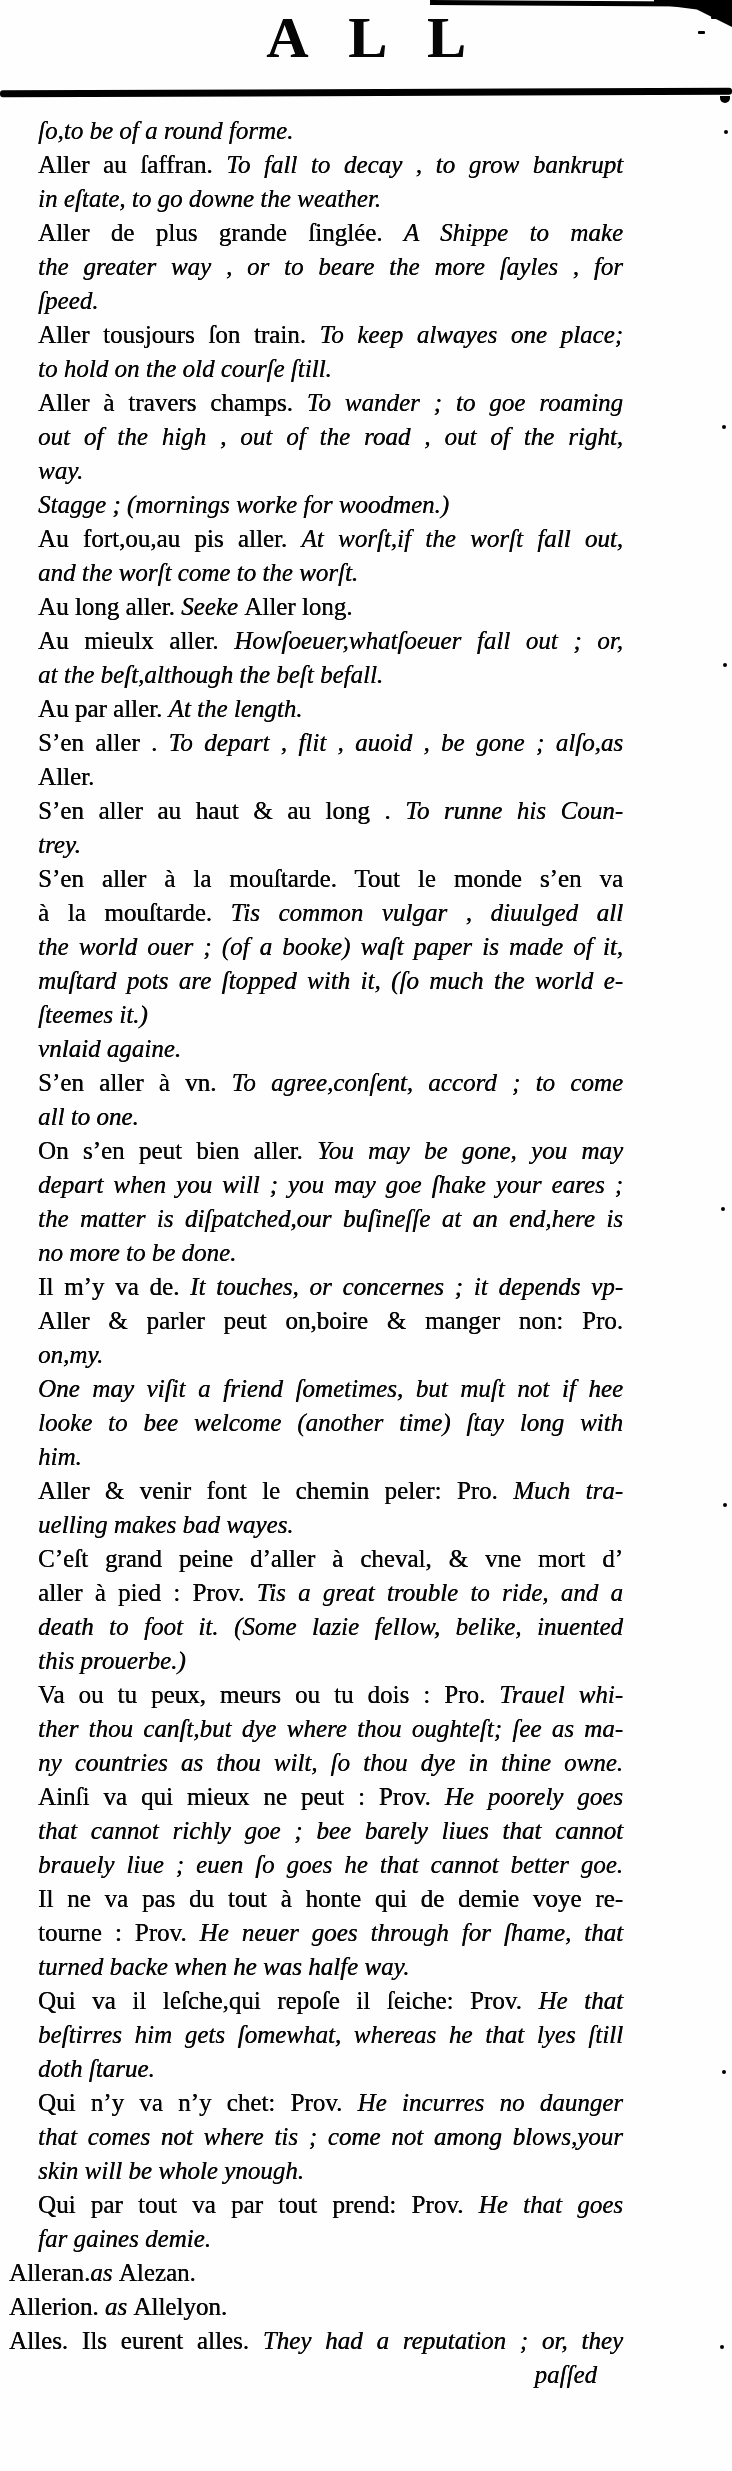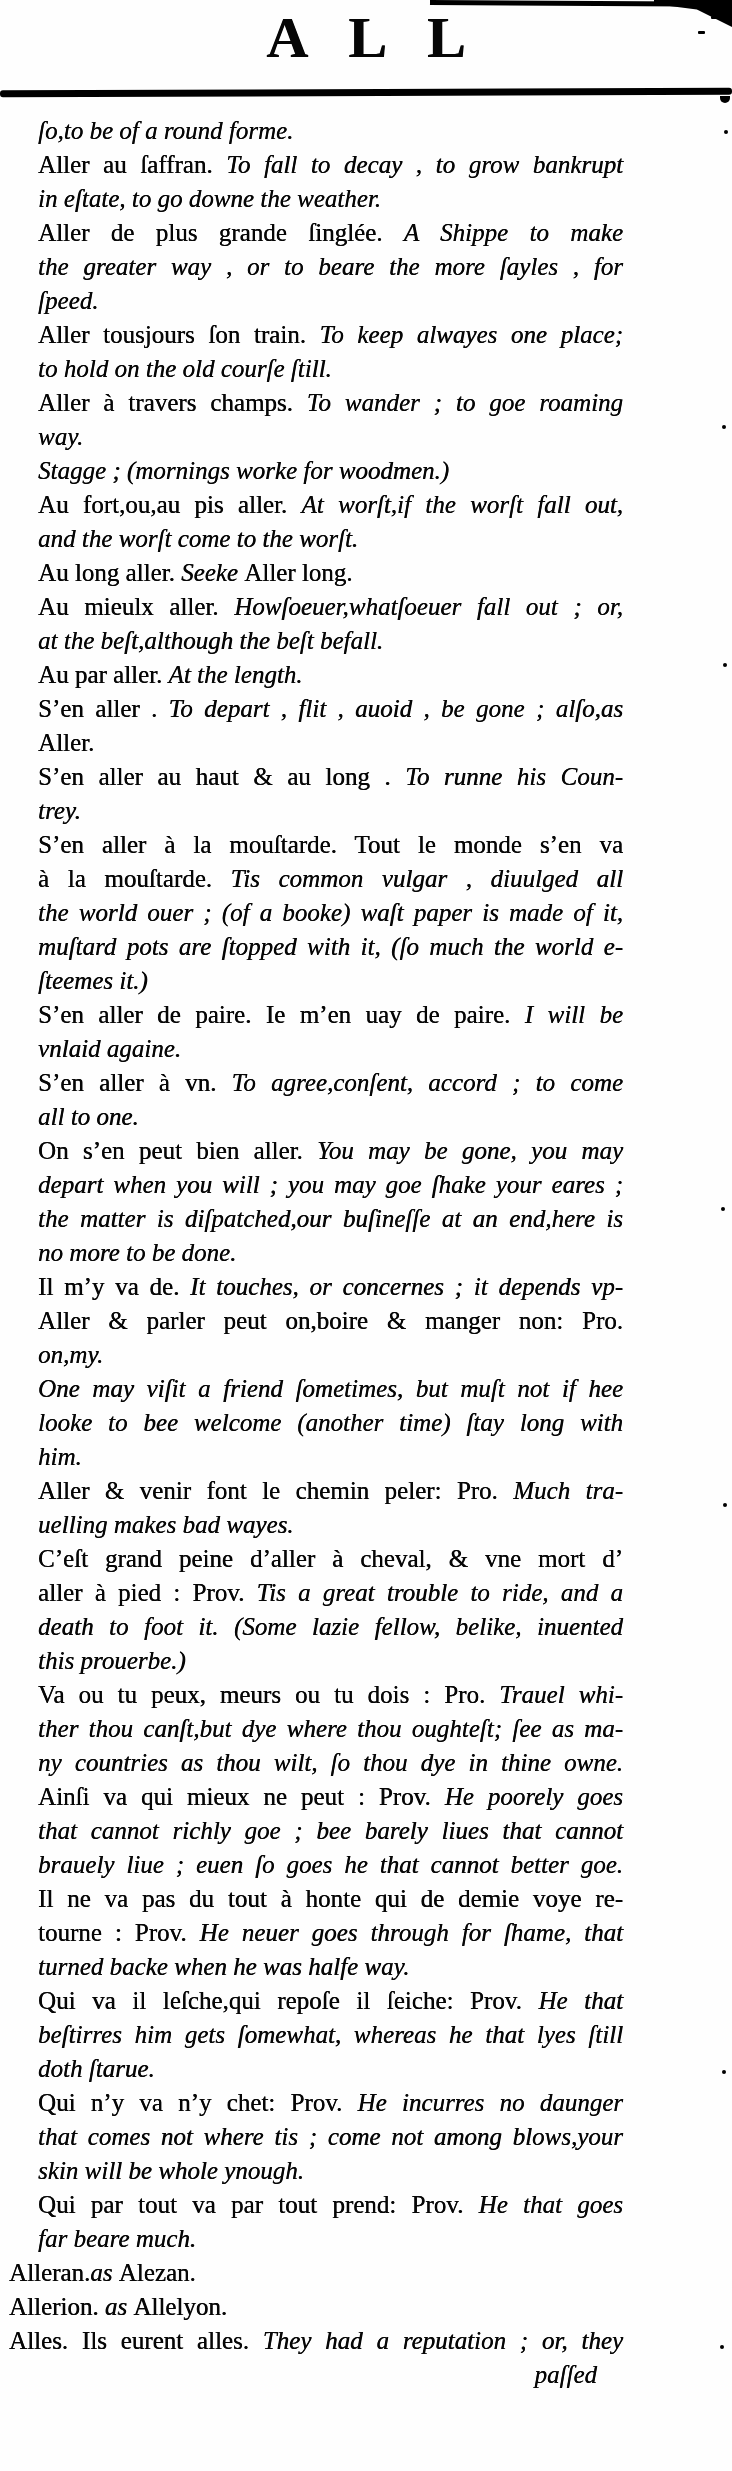--- a/index.html
+++ b/index.html
@@ -54,38 +54,38 @@
   <div class="text-block">
       <div class="line sub"><span class="it">ſo,to be of a round forme.</span></div>
       <div class="line sub just"><span class="ro">Aller au ſaffran. </span><span class="it">To fall to decay , to grow bankrupt</span></div>
       <div class="line sub"><span class="it">in eſtate, to go downe the weather.</span></div>
       <div class="line sub just"><span class="ro">Aller de plus grande ſinglée. </span><span class="it">A Shippe to make</span></div>
       <div class="line sub just"><span class="it">the greater way , or to beare the more ſayles , for</span></div>
       <div class="line sub"><span class="it">ſpeed.</span></div>
       <div class="line sub just"><span class="ro">Aller tousjours ſon train. </span><span class="it">To keep alwayes one place;</span></div>
       <div class="line sub"><span class="it">to hold on the old courſe ſtill.</span></div>
       <div class="line sub just"><span class="ro">Aller à travers champs. </span><span class="it">To wander ; to goe roaming</span></div>
+      <div class="line sub just"><span class="it">out of the high , out of the road , out of the right,</span></div>
       <div class="line sub"><span class="it">way.</span></div>
       <div class="line sub"><span class="it">Stagge ; (mornings worke for woodmen.)</span></div>
       <div class="line sub just"><span class="ro">Au fort,ou,au pis aller. </span><span class="it">At worſt,if the worſt fall out,</span></div>
       <div class="line sub"><span class="it">and the worſt come to the worſt.</span></div>
       <div class="line sub"><span class="ro">Au long aller. </span><span class="it">Seeke </span><span class="ro">Aller long.</span></div>
       <div class="line sub just"><span class="ro">Au mieulx aller. </span><span class="it">Howſoeuer,whatſoeuer fall out ; or,</span></div>
       <div class="line sub"><span class="it">at the beſt,although the beſt befall.</span></div>
       <div class="line sub"><span class="ro">Au par aller. </span><span class="it">At the length.</span></div>
       <div class="line sub just"><span class="ro">S’en aller . </span><span class="it">To depart , flit , auoid , be gone ; alſo,as</span></div>
       <div class="line sub"><span class="ro">Aller.</span></div>
       <div class="line sub just"><span class="ro">S’en aller au haut &amp; au long . </span><span class="it">To runne his Coun-</span></div>
       <div class="line sub"><span class="it">trey.</span></div>
       <div class="line sub just"><span class="ro">S’en aller à la mouſtarde. Tout le monde s’en va</span></div>
       <div class="line sub just"><span class="ro">à la mouſtarde. </span><span class="it">Tis common vulgar , diuulged all</span></div>
       <div class="line sub just"><span class="it">the world ouer ; (of a booke) waſt paper is made of it,</span></div>
       <div class="line sub just"><span class="it">muſtard pots are ſtopped with it, (ſo much the world e-</span></div>
       <div class="line sub"><span class="it">ſteemes it.)</span></div>
-      <div class="line sub just"><span class="ro">S’en aller de paire. Ie m’en uay de paire. </span><span class="it">I will be</span></div>
       <div class="line sub"><span class="it">vnlaid againe.</span></div>
       <div class="line sub just"><span class="ro">S’en aller à vn. </span><span class="it">To agree,conſent, accord ; to come</span></div>
       <div class="line sub"><span class="it">all to one.</span></div>
       <div class="line sub just"><span class="ro">On s’en peut bien aller. </span><span class="it">You may be gone, you may</span></div>
       <div class="line sub just"><span class="it">depart when you will ; you may goe ſhake your eares ;</span></div>
       <div class="line sub just"><span class="it">the matter is diſpatched,our buſineſſe at an end,here is</span></div>
       <div class="line sub"><span class="it">no more to be done.</span></div>
       <div class="line sub just"><span class="ro">Il m’y va de. </span><span class="it">It touches, or concernes ; it depends vp-</span></div>
       <div class="line sub just"><span class="ro">Aller &amp; parler peut on,boire &amp; manger non: Pro.</span></div>
       <div class="line sub"><span class="it">on,my.</span></div>
@@ -107,21 +107,21 @@
       <div class="line sub just"><span class="ro">Il ne va pas du tout à honte qui de demie voye re-</span></div>
       <div class="line sub just"><span class="ro">tourne : Prov. </span><span class="it">He neuer goes through for ſhame, that</span></div>
       <div class="line sub"><span class="it">turned backe when he was halfe way.</span></div>
       <div class="line sub just"><span class="ro">Qui va il leſche,qui repoſe il ſeiche: Prov. </span><span class="it">He that</span></div>
       <div class="line sub just"><span class="it">beſtirres him gets ſomewhat, whereas he that lyes ſtill</span></div>
       <div class="line sub"><span class="it">doth ſtarue.</span></div>
       <div class="line sub just"><span class="ro">Qui n’y va n’y chet: Prov. </span><span class="it">He incurres no daunger</span></div>
       <div class="line sub just"><span class="it">that comes not where tis ; come not among blows,your</span></div>
       <div class="line sub"><span class="it">skin will be whole ynough.</span></div>
       <div class="line sub just"><span class="ro">Qui par tout va par tout prend: Prov. </span><span class="it">He that goes</span></div>
-      <div class="line sub"><span class="it">far beare much.</span></div>
+      <div class="line sub"><span class="it">far gaines demie.</span></div>
       <div class="line main"><span class="ro">Alleran.</span><span class="it">as </span><span class="ro">Alezan.</span></div>
       <div class="line main"><span class="ro">Allerion. </span><span class="it">as </span><span class="ro">Allelyon.</span></div>
       <div class="line main just"><span class="ro">Alles. Ils eurent alles. </span><span class="it">They had a reputation ; or, they</span></div>
       <div class="line catch"><span class="it">paſſed</span></div>
     </div>
 
   <div class="speck" style="top:130px;right:4px;"></div>
   <div class="speck" style="top:425px;right:6px;"></div>
   <div class="speck" style="top:663px;right:5px;"></div>
   <div class="speck" style="top:1207px;right:7px;"></div>

